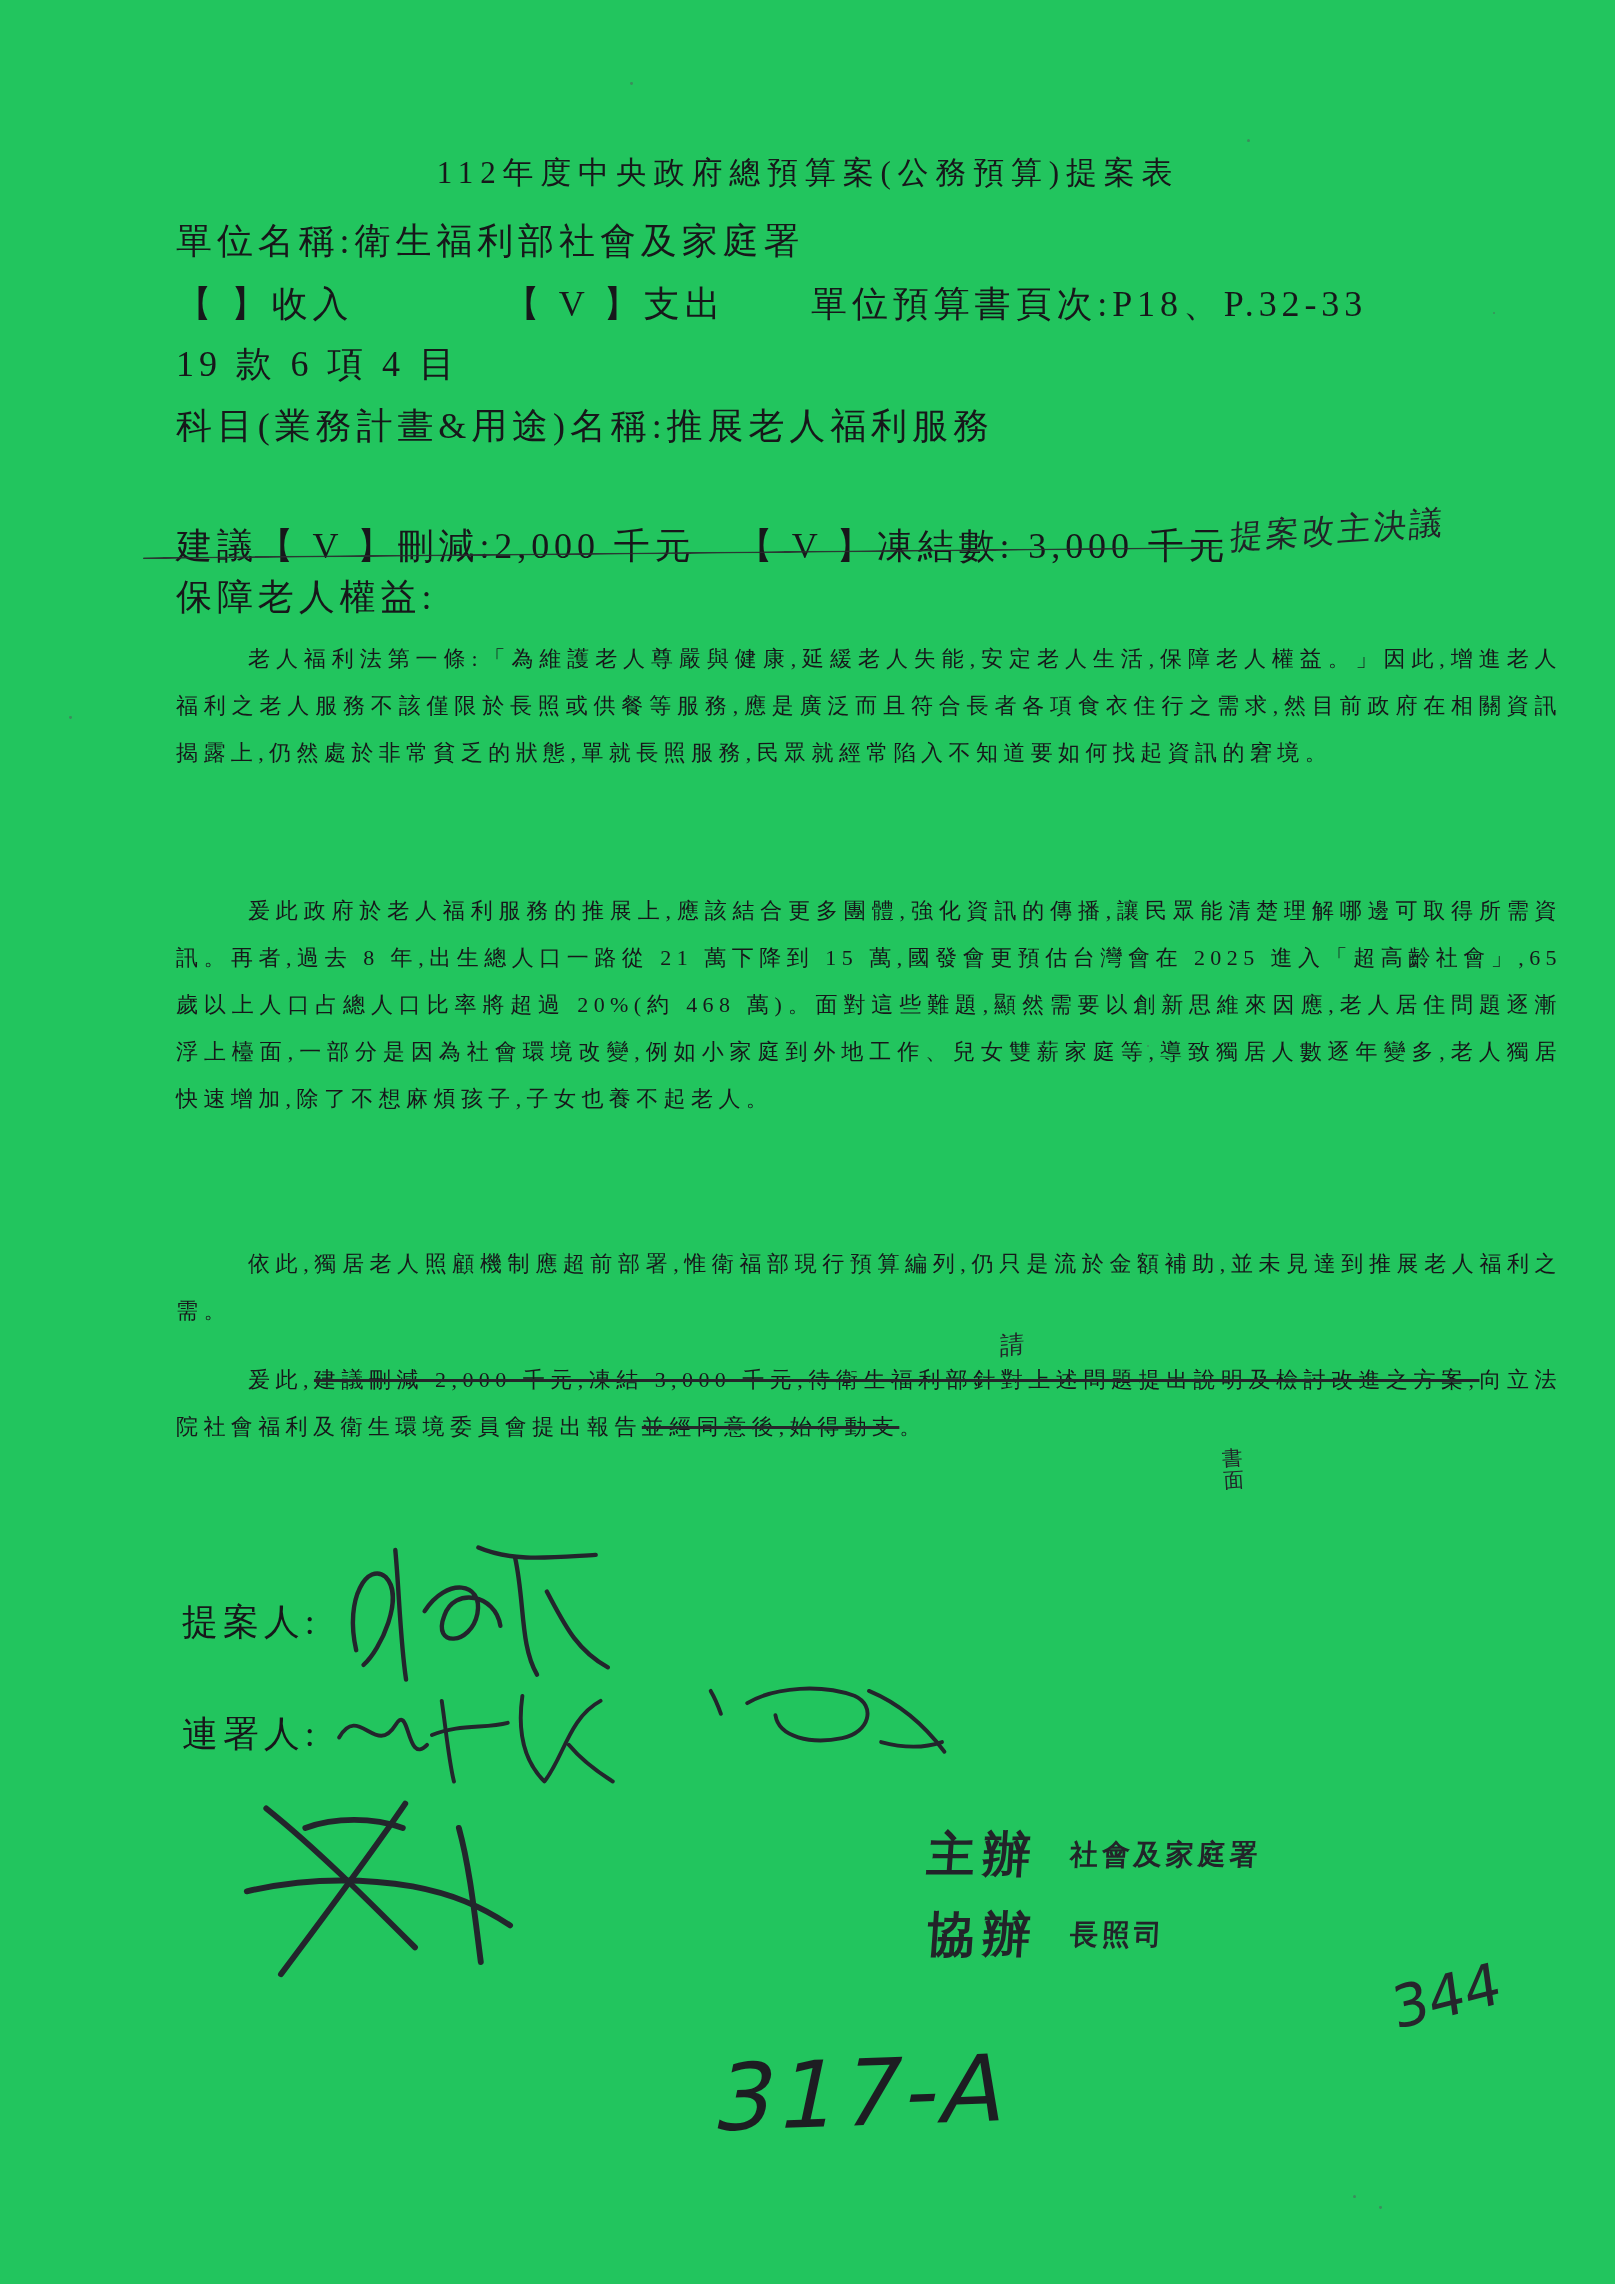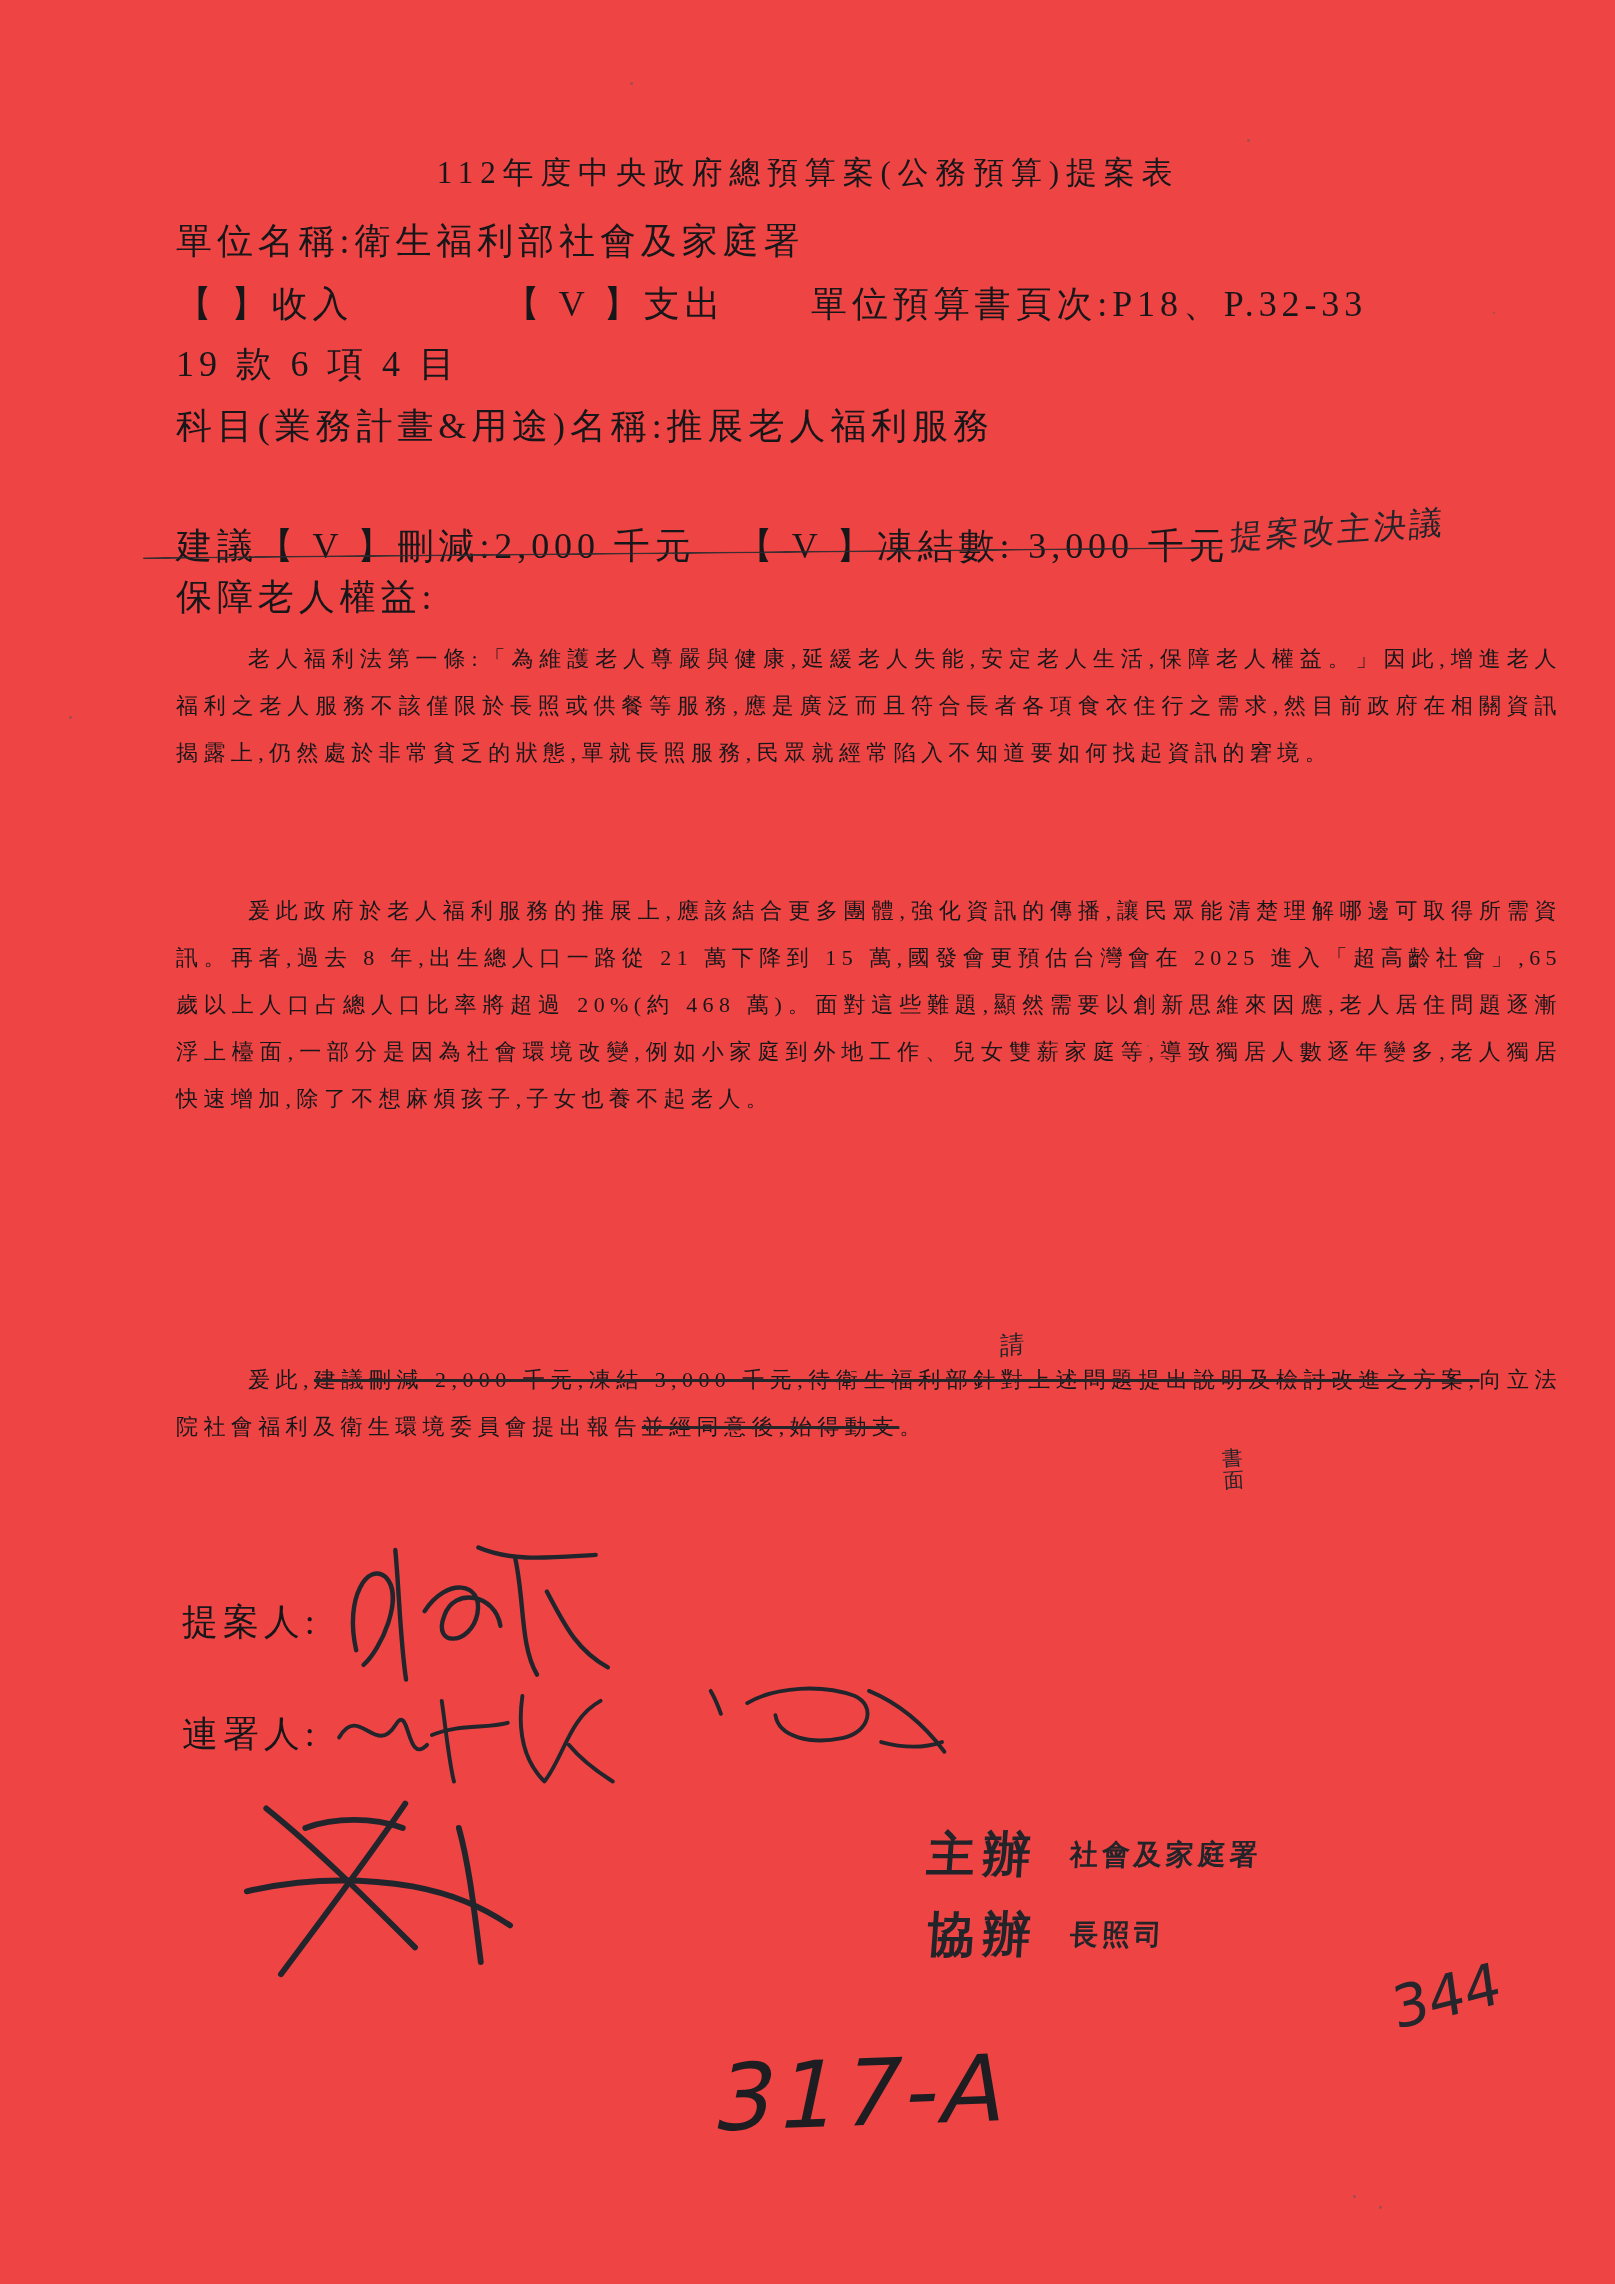--- a/index.html
+++ b/index.html
@@ -1,19 +1,19 @@
 <!DOCTYPE html>
 <html style="font-size:7.8px"><head>
 <meta charset="utf-8">
 <style>
   * { margin:0; padding:0; box-sizing:border-box; }
   html,body { background:#e9e9e6; }
   .page {
     position:relative; width:1616px; height:2284px;
-    background:#ef4444;
+    background:#22c55e;
     font-family:"Liberation Serif","DejaVu Serif",serif;
     color:#17171a; overflow:hidden;
   }
   .abs { position:absolute; }
   .line { font-size:36px; letter-spacing:4.9px; line-height:39px; white-space:nowrap; }
   .title { font-size:31px; letter-spacing:6.8px; }
   .para {
     width:1386px; font-size:22px; line-height:47px; letter-spacing:5.4px;
     text-align:justify; text-indent:72px;
   }
@@ -64,20 +64,21 @@
   </div>
   <div class="abs strike-over" style="top:552px; left:143px; width:1079px;"></div>
   <div class="abs hand hand-note" style="top:508px; left:1230px;">提案改主決議</div>
 
   <div class="abs line" style="top:578px; left:176px;">保障老人權益:</div>
 
   <p class="abs para" style="top:635px; left:176px;">老人福利法第一條:「為維護老人尊嚴與健康,延緩老人失能,安定老人生活,保障老人權益。」因此,增進老人福利之老人服務不該僅限於長照或供餐等服務,應是廣泛而且符合長者各項食衣住行之需求,然目前政府在相關資訊揭露上,仍然處於非常貧乏的狀態,單就長照服務,民眾就經常陷入不知道要如何找起資訊的窘境。</p>
 
   <p class="abs para" style="top:887px; left:176px;">爰此政府於老人福利服務的推展上,應該結合更多團體,強化資訊的傳播,讓民眾能清楚理解哪邊可取得所需資訊。再者,過去 8 年,出生總人口一路從 21 萬下降到 15 萬,國發會更預估台灣會在 2025 進入「超高齡社會」,65 歲以上人口占總人口比率將超過 20%(約 468 萬)。面對這些難題,顯然需要以創新思維來因應,老人居住問題逐漸浮上檯面,一部分是因為社會環境改變,例如小家庭到外地工作、兒女雙薪家庭等,導致獨居人數逐年變多,老人獨居快速增加,除了不想麻煩孩子,子女也養不起老人。</p>
 
+  <p class="abs para" style="top:1240px; left:176px;">依此,獨居老人照顧機制應超前部署,惟衛福部現行預算編列,仍只是流於金額補助,並未見達到推展老人福利之需。</p>
 
   <p class="abs para" style="top:1356px; left:176px;"><span>爰此,</span><span class="strike">建議刪減 2,000 千元,凍結 3,000 千元,待衛生福利部針對上述問題提出說明及檢討改進之方案,</span><span>向立法院社會福利及衛生環境委員會提出報告</span><span class="strike">並經同意後,始得動支</span><span>。</span></p>
 
   <div class="abs hand hand-small" style="top:1329px; left:1000px;">請</div>
   <div class="abs hand hand-stack" style="top:1447px; left:1220px;">書面</div>
 
   <div class="abs line" style="top:1603px; left:182px;">提案人:</div>
   <div class="abs line" style="top:1715px; left:182px;">連署人:</div>
 
   <svg class="sig" style="left:322px; top:1528px;" width="303" height="176" viewBox="0 0 620 360">

